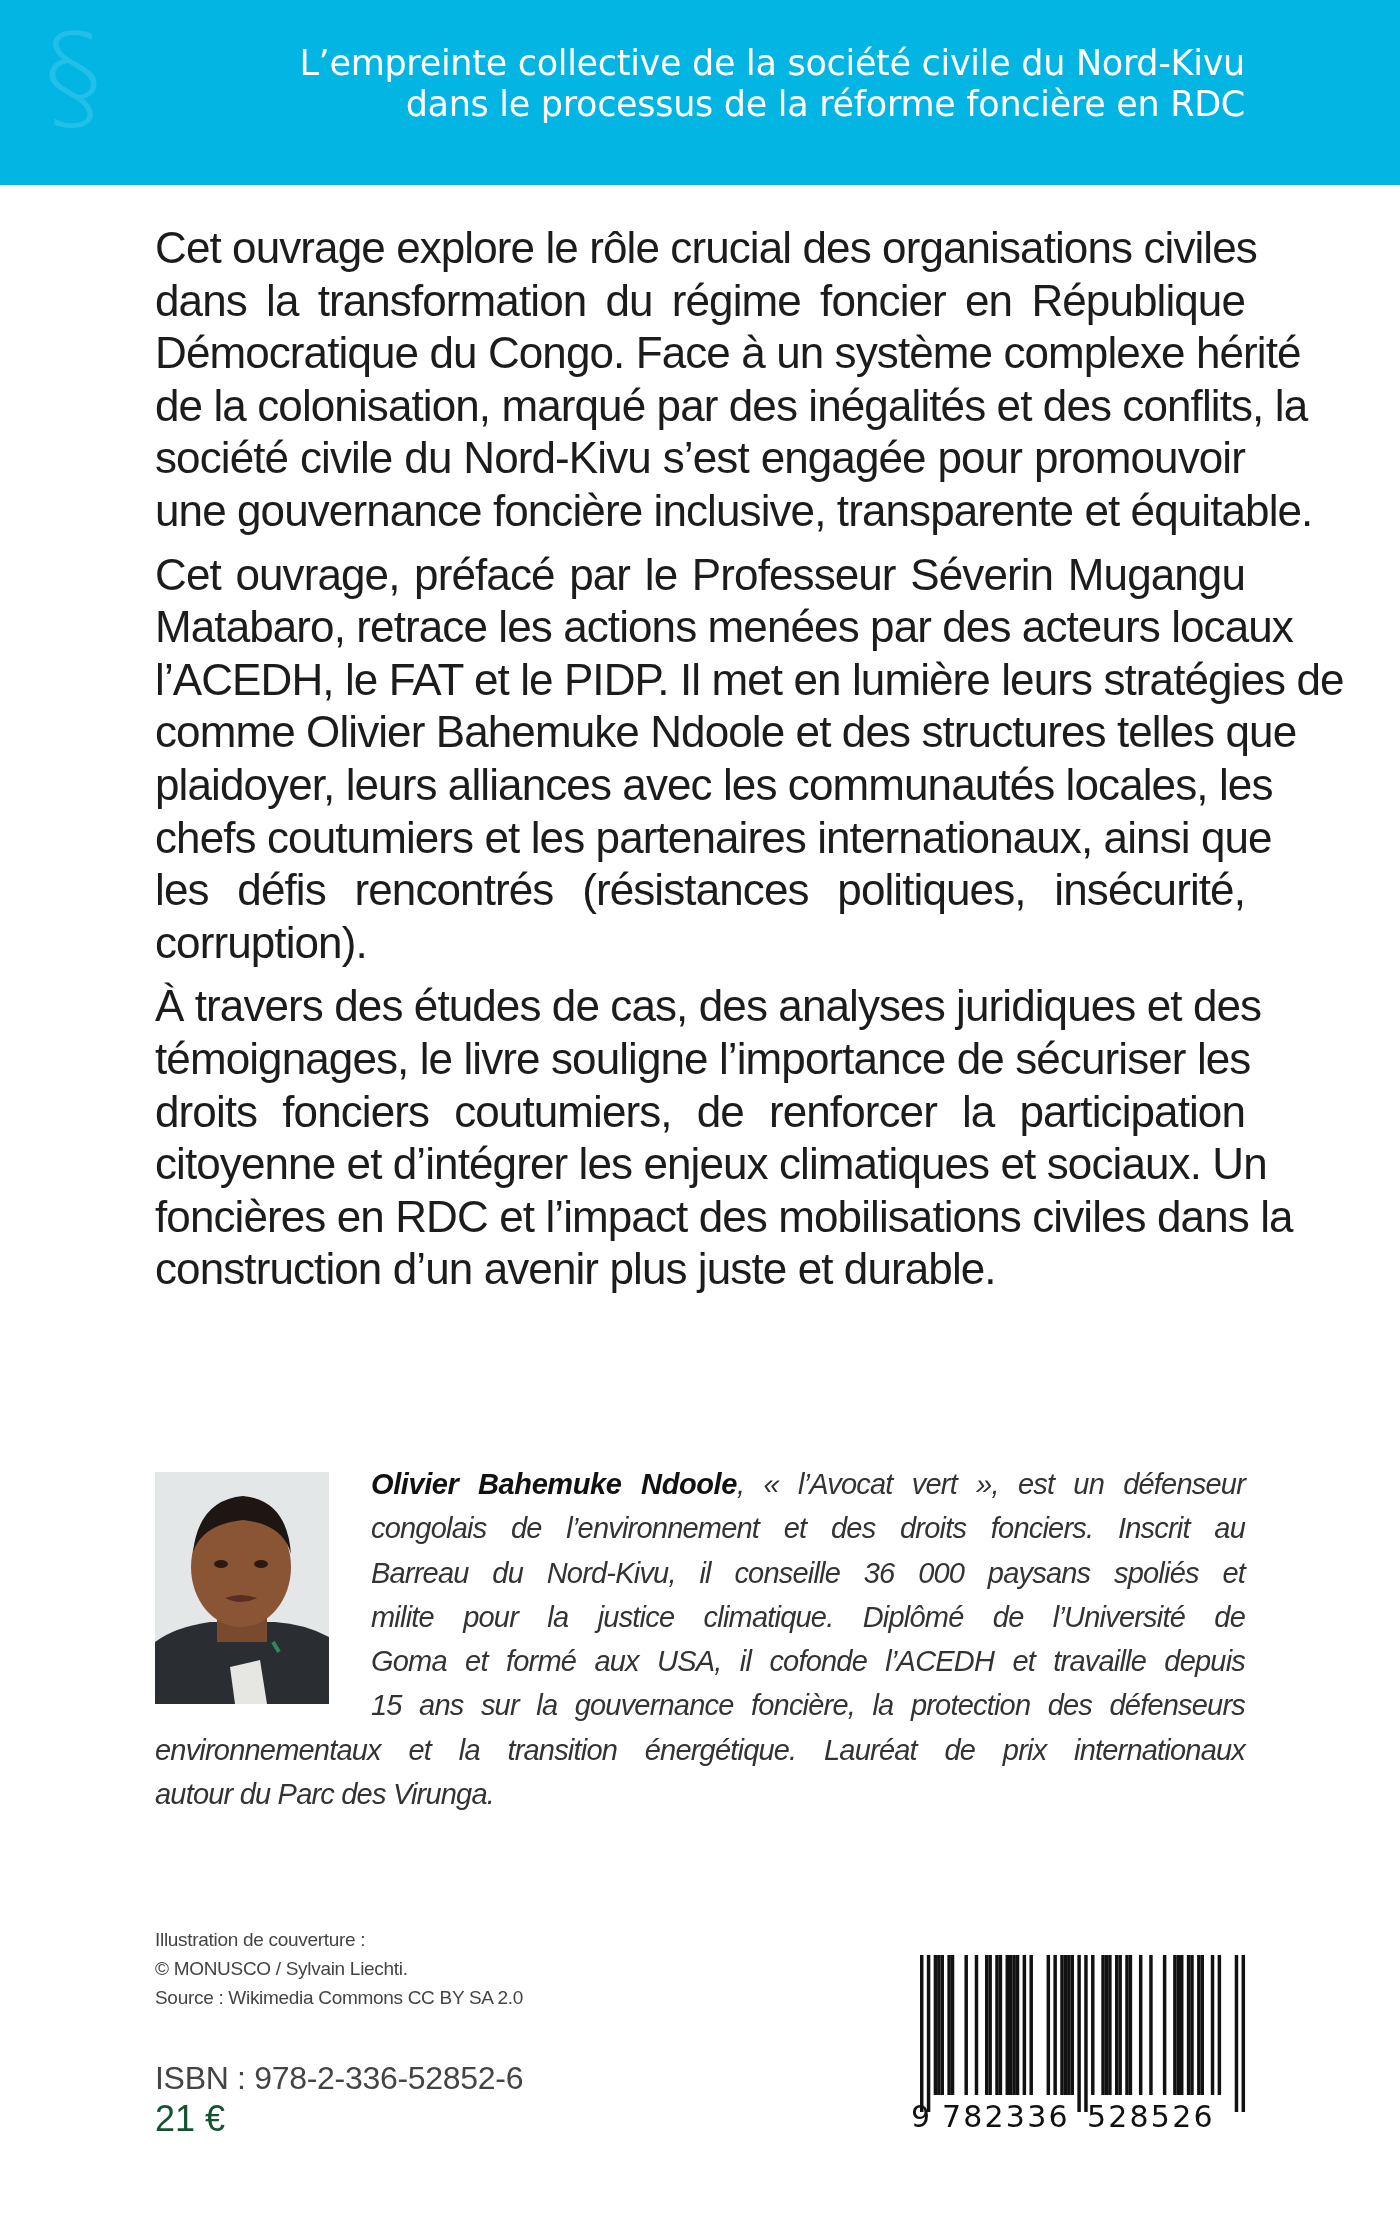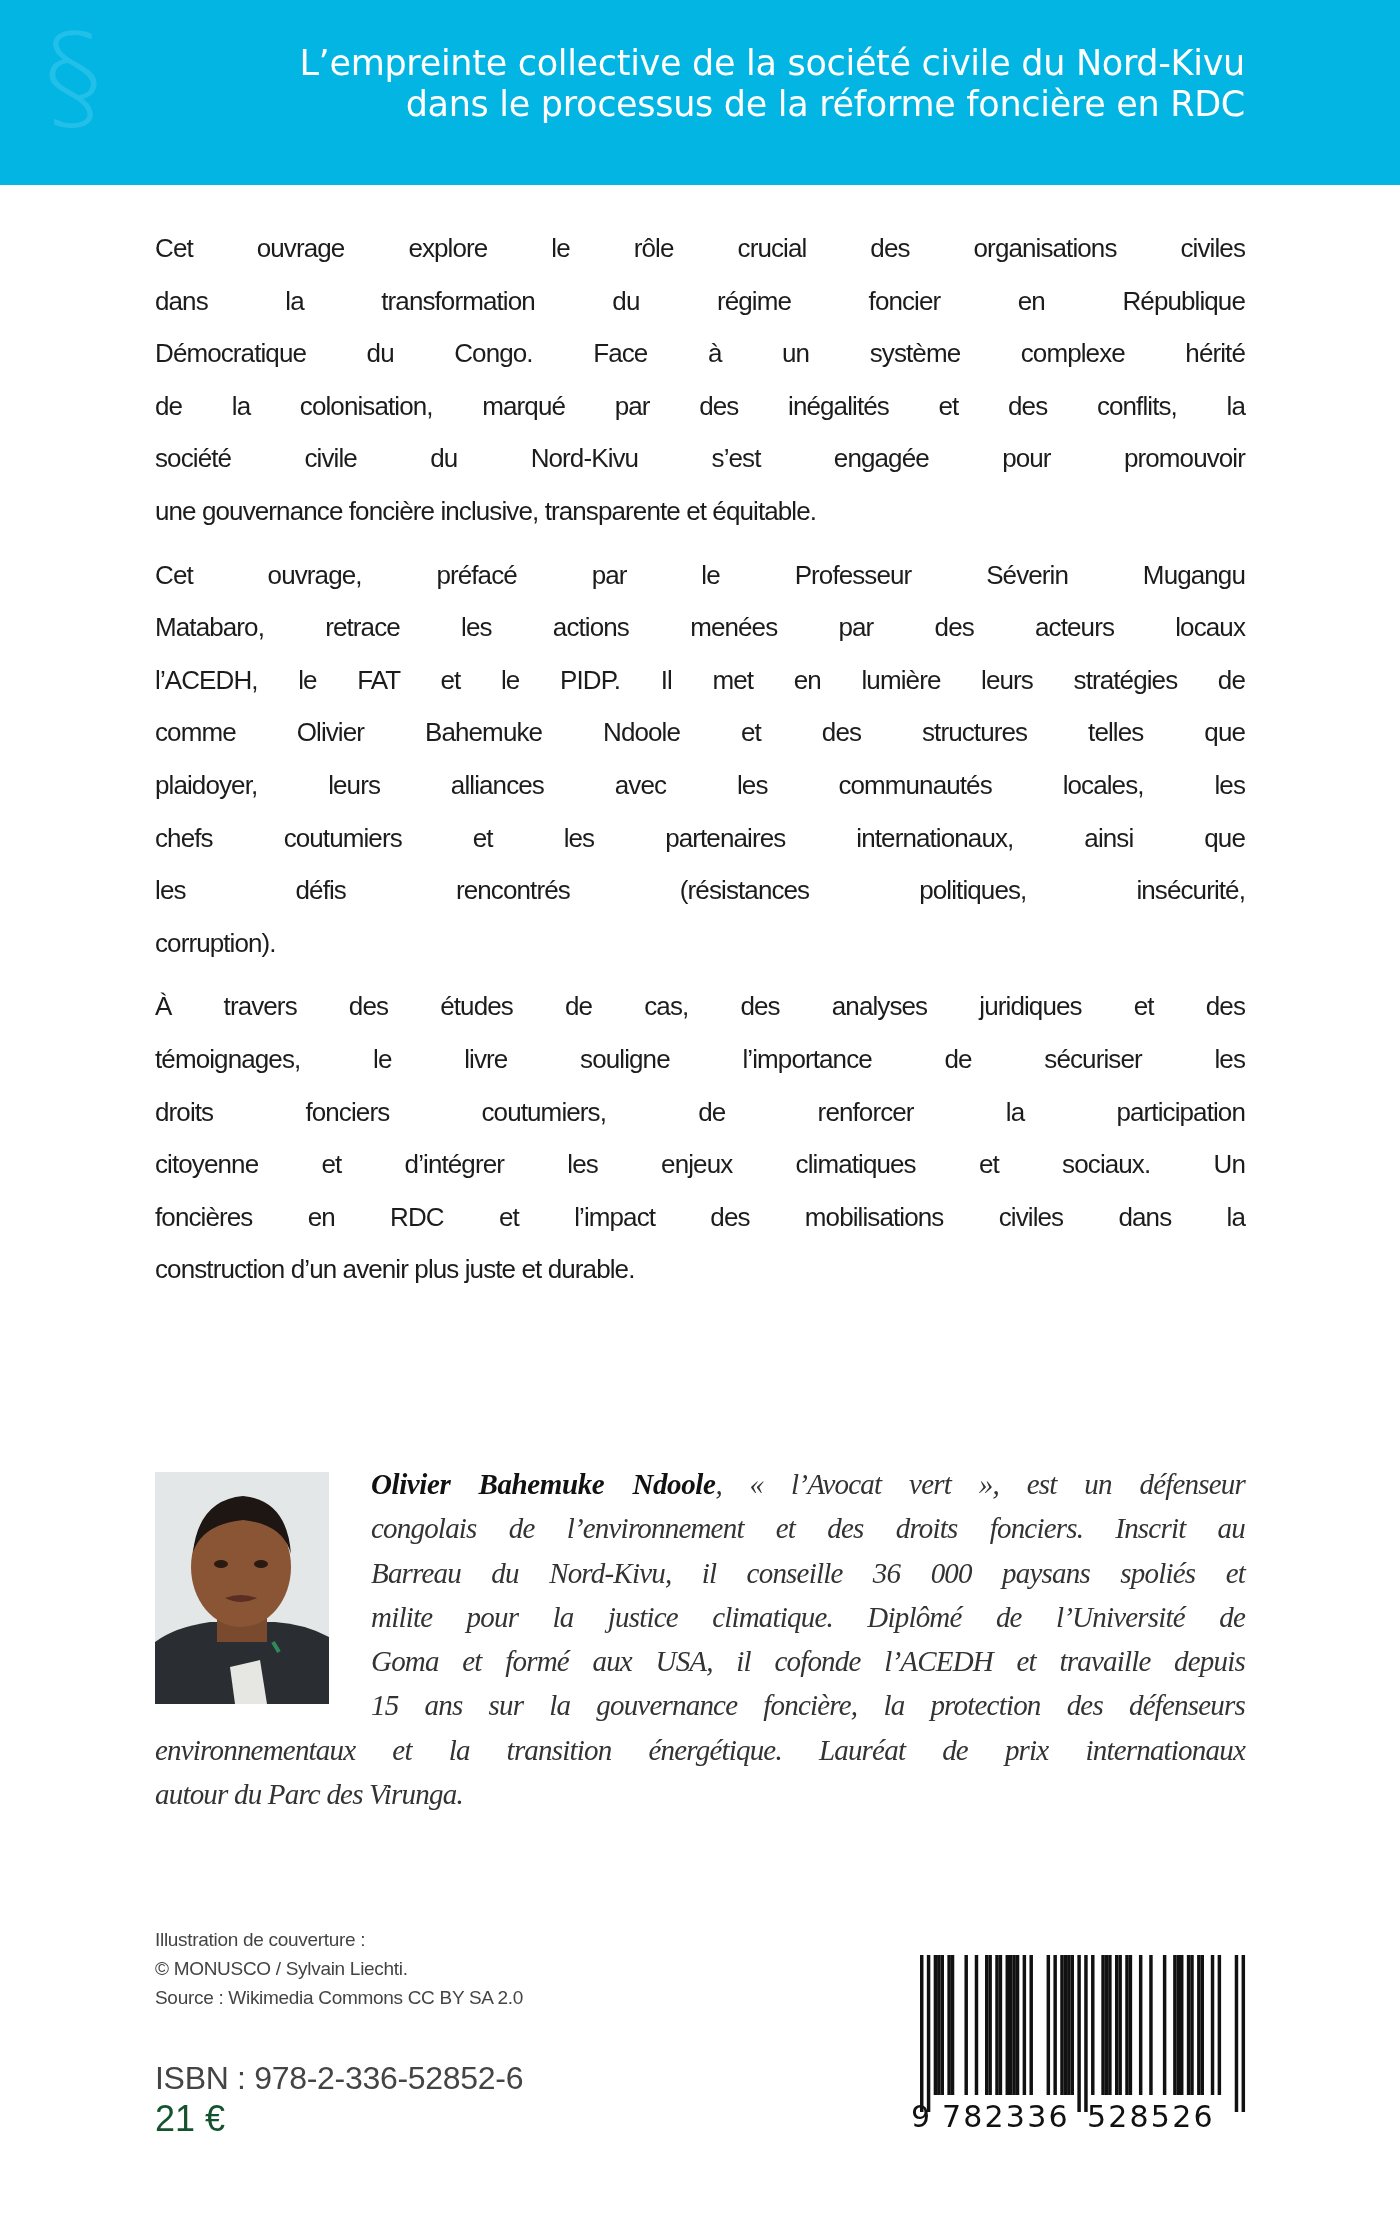--- a/index.html
+++ b/index.html
@@ -1,26 +1,26 @@
 <!DOCTYPE html>
 <html><head>
 <meta charset="utf-8">
 <style>
   html, body { margin:0; padding:0; background:#ffffff; }
   body { width:1400px; height:2231px; position:relative; overflow:hidden; font-family:"Liberation Sans", sans-serif; color:#1a1a1a; }
   .header { position:absolute; left:0; top:0; width:1400px; height:185px; background:#02b5e3; }
   .section-sign { position:absolute; left:44px; top:18px; font-family:"DejaVu Sans", sans-serif; font-size:118px; line-height:1; color:#22bfe9; font-weight:300; }
   .title { position:absolute; right:155px; top:43px; text-align:right; color:#ffffff; font-family:"DejaVu Sans", sans-serif; font-weight:normal; font-size:35px; letter-spacing:-0.3px; }
   .title .tline { display:block; height:41px; line-height:41px; white-space:nowrap; }
-  .body-text { position:absolute; left:155px; width:1090px; top:222px; font-size:26px; color:#1c1c1c; }
+  .body-text { position:absolute; left:155px; width:1090px; top:222px; font-size:44px; color:#1c1c1c; }
   .para { margin:0 0 11px 0; }
   .line { display:block; height:52.6px; line-height:52.6px; text-align:justify; text-align-last:justify; white-space:nowrap; overflow:visible; letter-spacing:-0.9px; word-spacing:0; transform-origin:left center; }
   .line.last { text-align-last:left; }
   .photo { position:absolute; left:155px; top:1472px; width:174px; height:232px; overflow:hidden; background:#d9dcdd; }
-  .bio { position:absolute; left:155px; top:1462px; width:1090px; font-size:29px; font-style:italic; color:#333333; font-family:Liberation Serif, serif; font-weight:normal; }
+  .bio { position:absolute; left:155px; top:1462px; width:1090px; font-size:29px; font-style:italic; color:#333333; font-family:Liberation Sans, sans-serif; font-weight:normal; }
   .bio .bline { display:block; height:44.3px; line-height:44.3px; text-align:justify; text-align-last:justify; white-space:nowrap; letter-spacing:-0.8px; }
   .bio .bline.indent { margin-left:216px; }
   .bio .bline.last { text-align-last:left; }
   .bio .name { font-weight:bold; color:#111111; letter-spacing:-0.4px; }
   .credits { position:absolute; left:155px; top:1925px; font-size:19px; color:#444444; line-height:29px; letter-spacing:-0.3px; }
   .isbn { position:absolute; left:155px; top:2060px; font-size:32px; color:#444444; letter-spacing:-0.3px; }
   .price { position:absolute; left:155px; top:2098px; font-size:36px; color:#14532d; }
   .barcode { position:absolute; left:905px; top:1955px; width:345px; height:180px; }
   .barcode svg { display:block; }
 </style>

